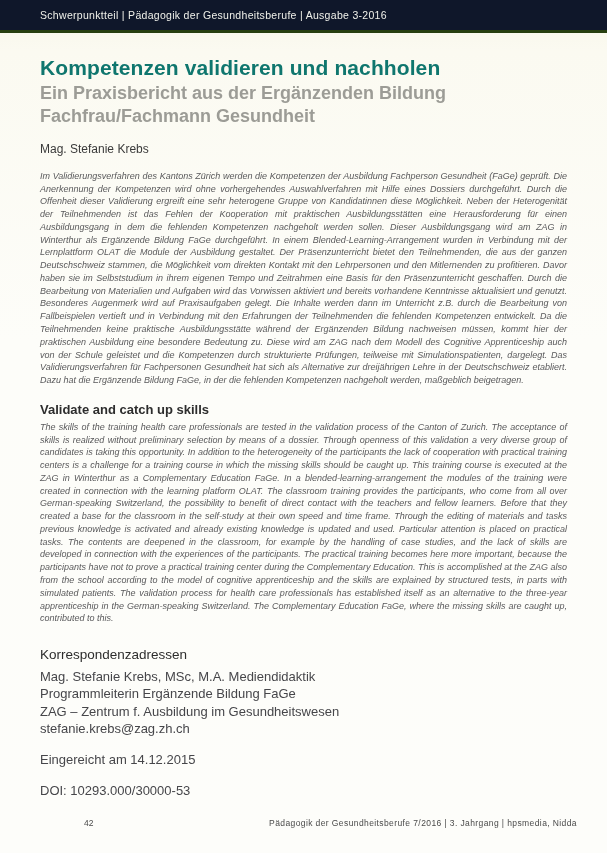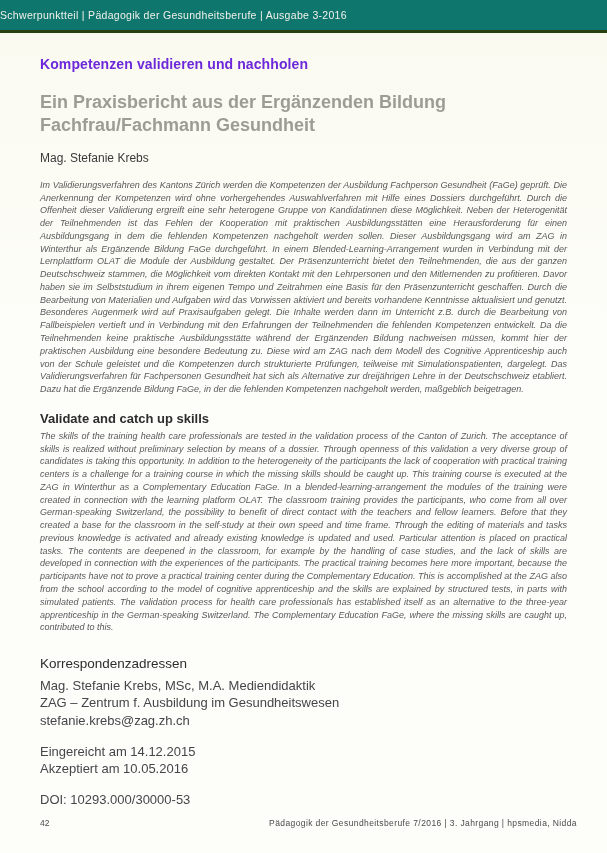--- a/index.html
+++ b/index.html
@@ -4,49 +4,49 @@
 <style>
   html, body { margin:0; padding:0; }
   body {
     width:607px; height:853px;
     font-family:"Liberation Sans", sans-serif;
     background:linear-gradient(180deg, #f7f6e7 0%, #fbfaf1 6%, #fdfdf9 40%, #fdfdfa 100%);
     position:relative; overflow:hidden;
     -webkit-font-smoothing:antialiased;
   }
   .topbar {
-    height:33px; background:#0f766e; border-bottom:3px solid #273f10;
-    display:flex; align-items:center; box-sizing:border-box;
+    height:33px; background:#0f172a; border-bottom:3px solid #273f10;
+    display:flex; align-items:center; padding-left:40px; box-sizing:border-box;
   }
   .topbar-text { color:#f0f1ea; font-size:10.5px; letter-spacing:0.3px; }
   .content { padding:0 40px; box-sizing:border-box; }
   .title {
-    font-size:14px; font-weight:bold; color:#6d28d9;
-    margin:23px 0 19px 0; letter-spacing:0.1px;
+    font-size:21px; font-weight:bold; color:#0f766e;
+    margin:23px 0 2px 0; letter-spacing:0.1px;
   }
   .subtitle {
     font-size:18px; font-weight:bold; color:#9c9c96;
     line-height:1.3; max-width:445px; margin:0 0 13px 0;
   }
   .author { font-size:12px; color:#3a3a3a; margin:0 0 14px 0; }
   .abstract {
     font-size:9px; font-style:italic; color:#59595b;
     text-align:justify; line-height:1.42; margin:0;
   }
   .en-heading { font-size:13px; font-weight:bold; color:#2d2d2d; margin:15px 0 4px 0; }
   .en-subheading { font-size:13.5px; font-weight:normal; color:#9c9c96; margin:0 0 7px 0; }
   .corr-heading { font-size:13.5px; font-weight:normal; color:#2d2d2d; margin:22px 0 6px 0; }
   .corr-line { font-size:13px; color:#46464a; line-height:1.33; }
   .meta-block { margin-top:14px; }
   .footer {
     position:absolute; left:40px; right:30px; top:818px;
     display:flex; justify-content:space-between; align-items:baseline;
     font-size:8.5px; color:#4a4a4a; letter-spacing:0.4px;
   }
-  .footer .pageno { letter-spacing:0; }
+  .footer .pageno { letter-spacing:0;margin-left:44px; }
 </style>
 </head>
 <body>
 
 <header class="topbar">
   <span class="topbar-text">Schwerpunktteil | Pädagogik der Gesundheitsberufe | Ausgabe 3-2016</span>
 </header>
 
 <main class="content">
   <h1 class="title">Kompetenzen validieren und nachholen</h1>
@@ -54,27 +54,27 @@
   <div class="author">Mag. Stefanie Krebs</div>
 
   <p class="abstract">Im Validierungsverfahren des Kantons Zürich werden die Kompetenzen der Ausbildung Fachperson Gesundheit (FaGe) geprüft. Die Anerkennung der Kompetenzen wird ohne vorhergehendes Auswahlverfahren mit Hilfe eines Dossiers durchgeführt. Durch die Offenheit dieser Validierung ergreift eine sehr heterogene Gruppe von Kandidatinnen diese Möglichkeit. Neben der Heterogenität der Teilnehmenden ist das Fehlen der Kooperation mit praktischen Ausbildungsstätten eine Herausforderung für einen Ausbildungsgang in dem die fehlenden Kompetenzen nachgeholt werden sollen. Dieser Ausbildungsgang wird am ZAG in Winterthur als Ergänzende Bildung FaGe durchgeführt. In einem Blended-Learning-Arrangement wurden in Verbindung mit der Lernplattform OLAT die Module der Ausbildung gestaltet. Der Präsenzunterricht bietet den Teilnehmenden, die aus der ganzen Deutschschweiz stammen, die Möglichkeit vom direkten Kontakt mit den Lehrpersonen und den Mitlernenden zu profitieren. Davor haben sie im Selbststudium in ihrem eigenen Tempo und Zeitrahmen eine Basis für den Präsenzunterricht geschaffen. Durch die Bearbeitung von Materialien und Aufgaben wird das Vorwissen aktiviert und bereits vorhandene Kenntnisse aktualisiert und genutzt. Besonderes Augenmerk wird auf Praxisaufgaben gelegt. Die Inhalte werden dann im Unterricht z.B. durch die Bearbeitung von Fallbeispielen vertieft und in Verbindung mit den Erfahrungen der Teilnehmenden die fehlenden Kompetenzen entwickelt. Da die Teilnehmenden keine praktische Ausbildungsstätte während der Ergänzenden Bildung nachweisen müssen, kommt hier der praktischen Ausbildung eine besondere Bedeutung zu. Diese wird am ZAG nach dem Modell des Cognitive Apprenticeship auch von der Schule geleistet und die Kompetenzen durch strukturierte Prüfungen, teilweise mit Simulationspatienten, dargelegt. Das Validierungsverfahren für Fachpersonen Gesundheit hat sich als Alternative zur dreijährigen Lehre in der Deutschschweiz etabliert. Dazu hat die Ergänzende Bildung FaGe, in der die fehlenden Kompetenzen nachgeholt werden, maßgeblich beigetragen.</p>
 
   <h3 class="en-heading">Validate and catch up skills</h3>
   <p class="abstract">The skills of the training health care professionals are tested in the validation process of the Canton of Zurich. The acceptance of skills is realized without preliminary selection by means of a dossier. Through openness of this validation a very diverse group of candidates is taking this opportunity. In addition to the heterogeneity of the participants the lack of cooperation with practical training centers is a challenge for a training course in which the missing skills should be caught up. This training course is executed at the ZAG in Winterthur as a Complementary Education FaGe. In a blended-learning-arrangement the modules of the training were created in connection with the learning platform OLAT. The classroom training provides the participants, who come from all over German-speaking Switzerland, the possibility to benefit of direct contact with the teachers and fellow learners. Before that they created a base for the classroom in the self-study at their own speed and time frame. Through the editing of materials and tasks previous knowledge is activated and already existing knowledge is updated and used. Particular attention is placed on practical tasks. The contents are deepened in the classroom, for example by the handling of case studies, and the lack of skills are developed in connection with the experiences of the participants. The practical training becomes here more important, because the participants have not to prove a practical training center during the Complementary Education. This is accomplished at the ZAG also from the school according to the model of cognitive apprenticeship and the skills are explained by structured tests, in parts with simulated patients. The validation process for health care professionals has established itself as an alternative to the three-year apprenticeship in the German-speaking Switzerland. The Complementary Education FaGe, where the missing skills are caught up, contributed to this.</p>
 
   <h3 class="corr-heading">Korrespondenzadressen</h3>
   <div>
     <div class="corr-line">Mag. Stefanie Krebs, MSc, M.A. Mediendidaktik</div>
+    <div class="corr-line">Programmleiterin Ergänzende Bildung FaGe</div>
     <div class="corr-line">ZAG – Zentrum f. Ausbildung im Gesundheitswesen</div>
     <div class="corr-line">stefanie.krebs@zag.zh.ch</div>
   </div>
 
   <div class="meta-block">
     <div class="corr-line">Eingereicht am 14.12.2015</div>
-    <div class="corr-line">Akzeptiert am 10.05.2016</div>
   </div>
 
   <div class="meta-block">
     <div class="corr-line">DOI: 10293.000/30000-53</div>
   </div>
 </main>
 
 <footer class="footer">
   <span class="pageno">42</span>
   <span>Pädagogik der Gesundheitsberufe 7/2016   |   3. Jahrgang   |   hpsmedia, Nidda</span>

